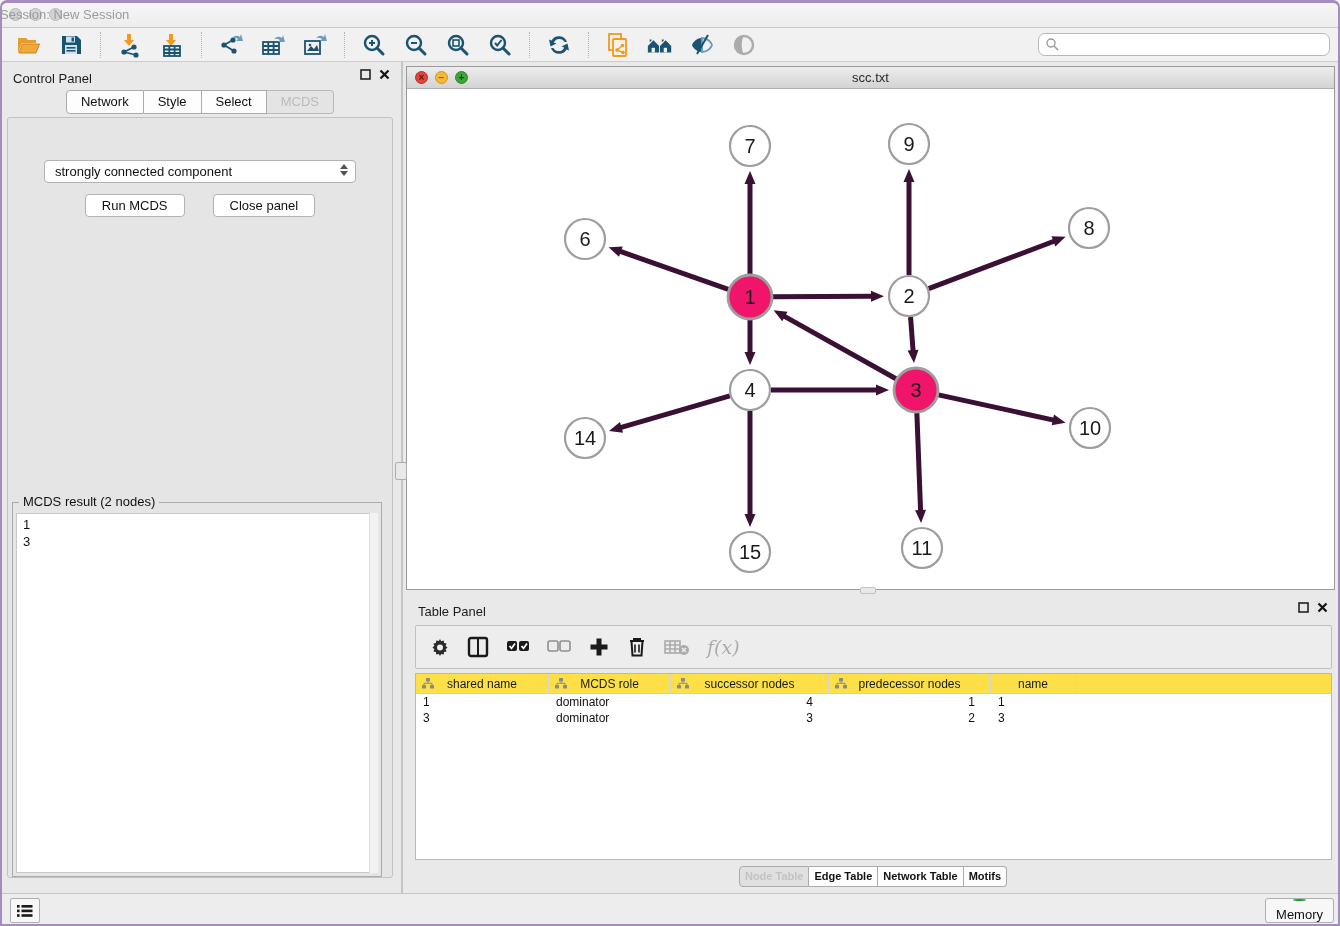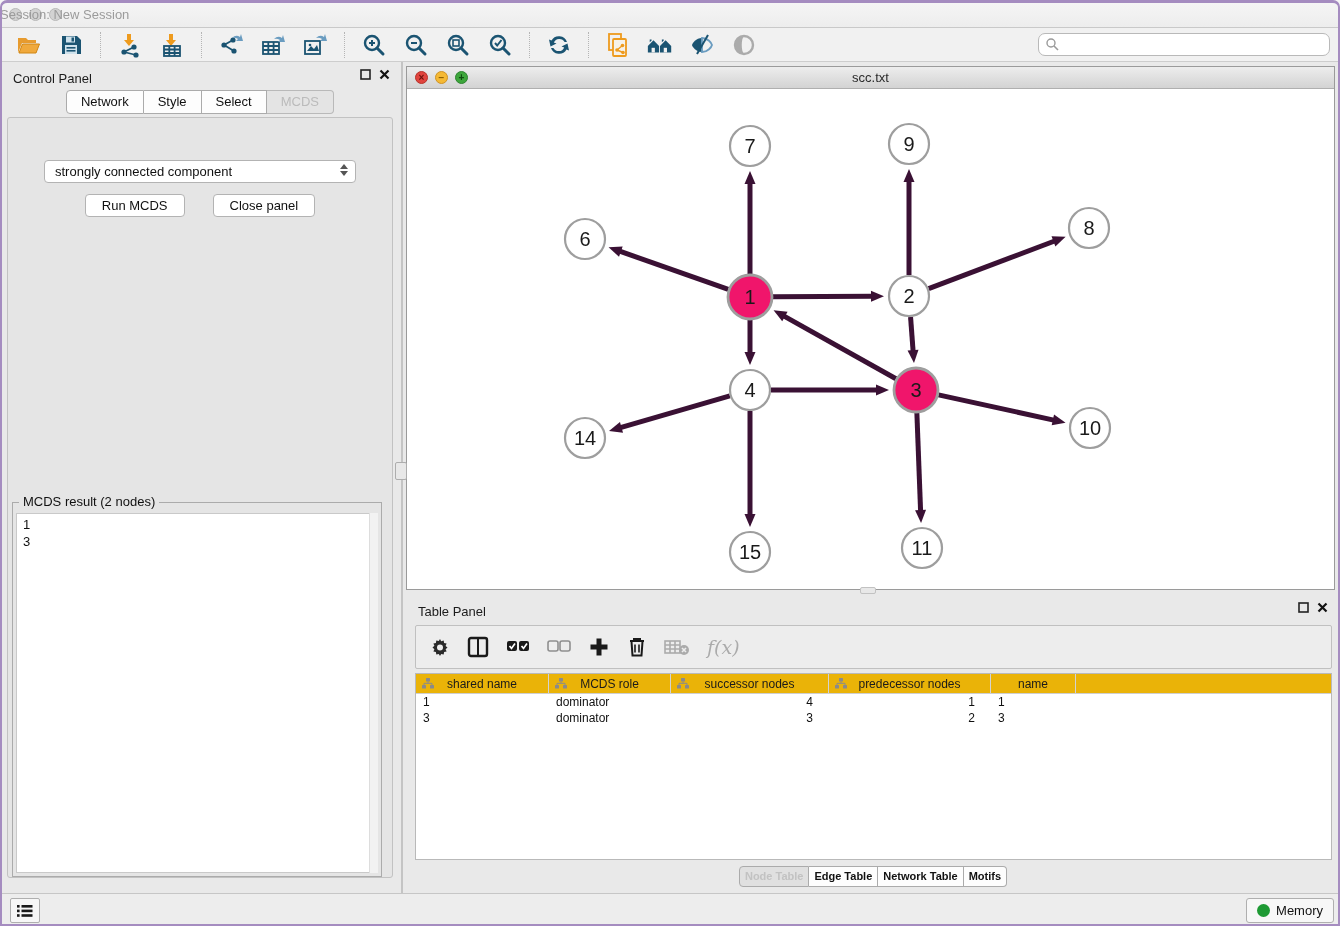--- a/index.html
+++ b/index.html
@@ -90,41 +90,41 @@
   .table-panel { position:absolute; left:406px; top:595px; width:934px; height:298px; background:#E9E9E9; }
   .tp-head { position:relative; height:28px; padding:7px 0 0 12px; }
   .tp-icons { position:absolute; right:12px; top:7px; display:flex; gap:8px; align-items:center; }
   .tp-toolbar { position:absolute; left:9px; right:8px; top:30px; height:44px;
                 background:#EDEDED; border:1px solid #C0C0C0; border-radius:2px;
                 display:flex; align-items:center; padding-left:14px; gap:17px; }
   .tp-toolbar .ti { display:flex; align-items:center; justify-content:center; }
   .fx { font-family:"DejaVu Serif", serif; font-style:italic; font-size:19px; color:#ABABAB; }
   .tp-table { position:absolute; left:9px; right:8px; top:78px; height:187px;
               background:#fff; border:1px solid #B9B9B9; overflow:hidden; }
-  .thead { display:flex; height:20px; background:#eab308; border-bottom:1px solid #CFCFCF; }
+  .thead { display:flex; height:20px; background:#fde047; border-bottom:1px solid #CFCFCF; }
   .th { position:relative; border-right:1px solid #D3D3D3; font-size:12px; color:#1a1a1a;
         display:flex; align-items:center; justify-content:center; }
   .th svg { position:absolute; left:6px; top:4px; }
   .trow { display:flex; height:16px; font-size:12px; color:#111; }
   .td { overflow:hidden; white-space:nowrap; }
   .tabbar { position:absolute; left:0; bottom:6px; width:100%; display:flex; justify-content:center; }
   .btab { font-size:11px; font-weight:bold; padding:3px 5px 4px; background:#FDFDFD;
           border:1px solid #ABABAB; border-left:none; color:#111; }
   .btab:first-child { border-left:1px solid #ABABAB; border-radius:4px 0 0 4px; }
   .btab:last-child { border-radius:0 4px 4px 0; }
   .btab.sel { background:#E0E0E0; color:#C2C2C2; }
 
   
   .statusbar { position:absolute; left:0; top:893px; width:100%; height:33px;
                background:#EDEDED; border-top:1px solid #C6C6C6; }
   .sb-left { position:absolute; left:10px; top:4px; width:30px; height:25px; background:#F7F7F7;
              border:1px solid #AFAFAF; border-radius:2px; display:flex; align-items:center; justify-content:center; }
   .sb-mem { position:absolute; right:6px; top:4px; height:25px; background:#F7F7F7;
             border:1px solid #AFAFAF; border-radius:3px; display:flex; align-items:center;
-            gap:6px; padding:0 10px; font-size:13px; color:#111; }
+            gap:6px; padding:0 10px; font-size:13px; color:#111;flex-direction:column; }
   .mem-dot { width:13px; height:13px; border-radius:50%; background:#1E9A34; }
 </style>
 </head>
 <body>
 
 <div class="titlebar">
   <span class="tl-dot t1"></span>
   <span class="tl-dot t2"></span>
   <span class="tl-dot t3"></span>
   <div class="app-title">Session: New Session</div>

